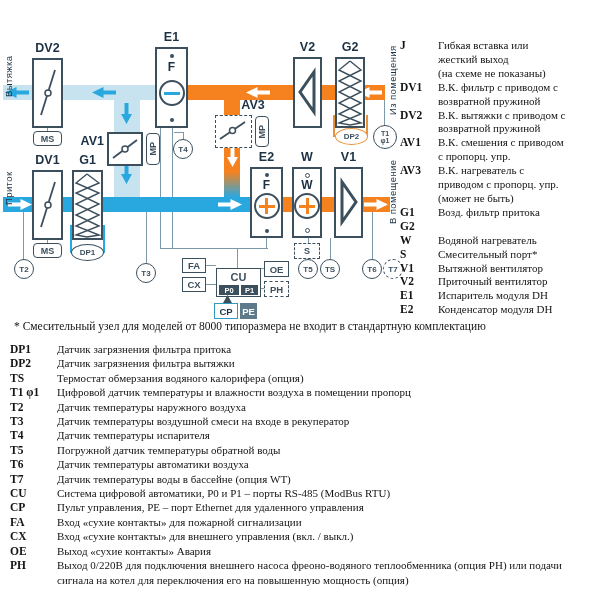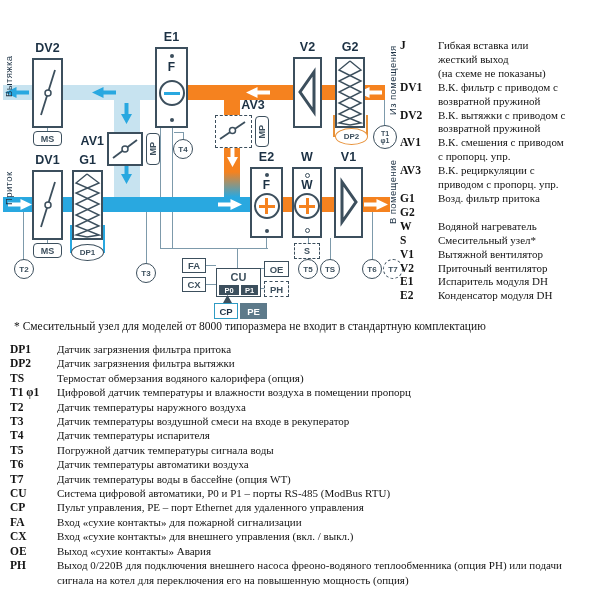--- a/index.html
+++ b/index.html
@@ -233,21 +233,21 @@
     <div class="port" style="left:2px;bottom:1px;width:20px;height:10px">P0</div>
     <div class="port" style="left:24px;bottom:1px;width:17px;height:10px">P1</div>
   </div>
   <div class="wire" style="left:261px;top:268px;width:4px;height:1px"></div>
   <div class="wire" style="left:261px;top:288px;width:4px;height:1px"></div>
   <div class="ctl" style="left:264px;top:261px;width:25px;height:16px">OE</div>
   <div class="ctl dash" style="left:264px;top:281px;width:25px;height:16px">PH</div>
   <div class="wire" style="left:227px;top:299px;width:1.5px;height:4px"></div>
   <div class="uparrow" style="left:223px;top:295px"></div>
   <div class="ctl" style="left:214px;top:303px;width:24px;height:16px;border-color:var(--cp_accent);color:var(--ink)">CP</div>
-  <div class="ctl" style="left:240px;top:303px;width:27px;height:16px;background:var(--pe_fill);border-color:var(--pe_fill);color:#fff">PE</div>
+  <div class="ctl" style="left:240px;top:303px;width:17px;height:16px;background:var(--pe_fill);border-color:var(--pe_fill);color:#fff">PE</div>
 
   <div id="legend">
       <div class="lg-row">
         <div class="lg-key">J</div>
         <div class="lg-txt">
           <div>Гибкая вставка или</div>
           <div>жесткий выход</div>
           <div>(на схеме не показаны)</div>
         </div>
       </div>
@@ -268,43 +268,44 @@
       <div class="lg-row">
         <div class="lg-key">AV1</div>
         <div class="lg-txt">
           <div>В.К. смешения с приводом</div>
           <div>с пропорц. упр.</div>
         </div>
       </div>
       <div class="lg-row">
         <div class="lg-key">AV3</div>
         <div class="lg-txt">
-          <div>В.К. рециркуляции с</div>
+          <div>В.К. нагреватель с</div>
           <div>приводом с пропорц. упр.</div>
+          <div>(может не быть)</div>
         </div>
       </div>
       <div class="lg-row">
         <div class="lg-key">G1</div>
         <div class="lg-txt">
           <div>Возд. фильтр притока</div>
         </div>
       </div>
       <div class="lg-row">
         <div class="lg-key">G2</div>
       </div>
       <div class="lg-row">
         <div class="lg-key">W</div>
         <div class="lg-txt">
           <div>Водяной нагреватель</div>
         </div>
       </div>
       <div class="lg-row">
         <div class="lg-key">S</div>
         <div class="lg-txt">
-          <div>Смесительный узел*</div>
+          <div>Смесительный порт*</div>
         </div>
       </div>
       <div class="lg-row">
         <div class="lg-key">V1</div>
         <div class="lg-txt">
           <div>Вытяжной вентилятор</div>
         </div>
       </div>
       <div class="lg-row">
         <div class="lg-key">V2</div>
@@ -350,21 +351,21 @@
       <div class="ab-row">
         <div class="ab-key">T3</div>
         <div class="ab-txt">Датчик температуры воздушной смеси на входе в рекуператор</div>
       </div>
       <div class="ab-row">
         <div class="ab-key">T4</div>
         <div class="ab-txt">Датчик температуры испарителя</div>
       </div>
       <div class="ab-row">
         <div class="ab-key">T5</div>
-        <div class="ab-txt">Погружной датчик температуры сигнала воды</div>
+        <div class="ab-txt">Погружной датчик температуры обратной воды</div>
       </div>
       <div class="ab-row">
         <div class="ab-key">T6</div>
         <div class="ab-txt">Датчик температуры автоматики воздуха</div>
       </div>
       <div class="ab-row">
         <div class="ab-key">T7</div>
         <div class="ab-txt">Датчик температуры воды в бассейне (опция WT)</div>
       </div>
       <div class="ab-row">

